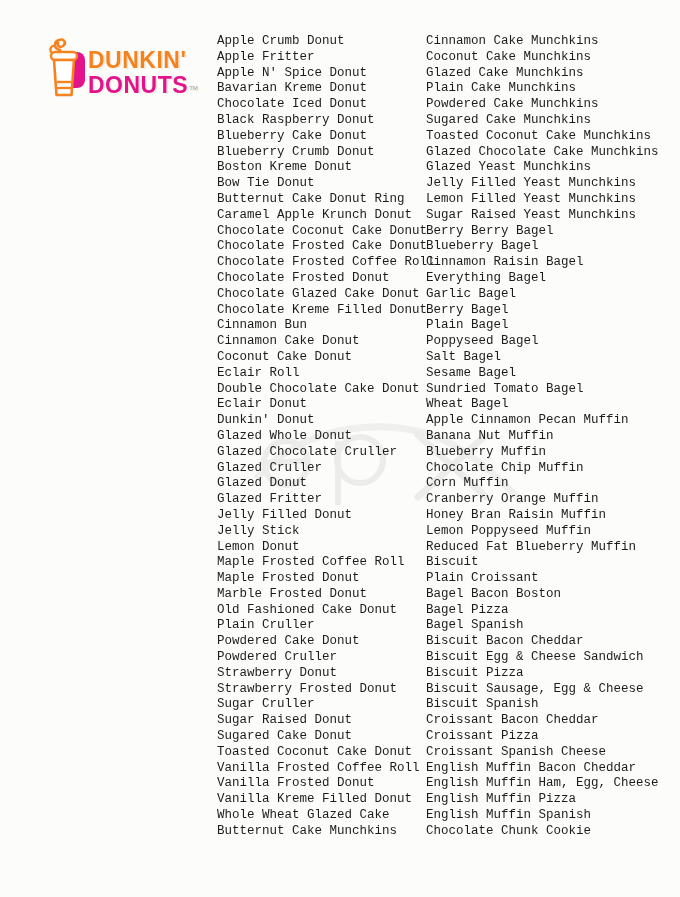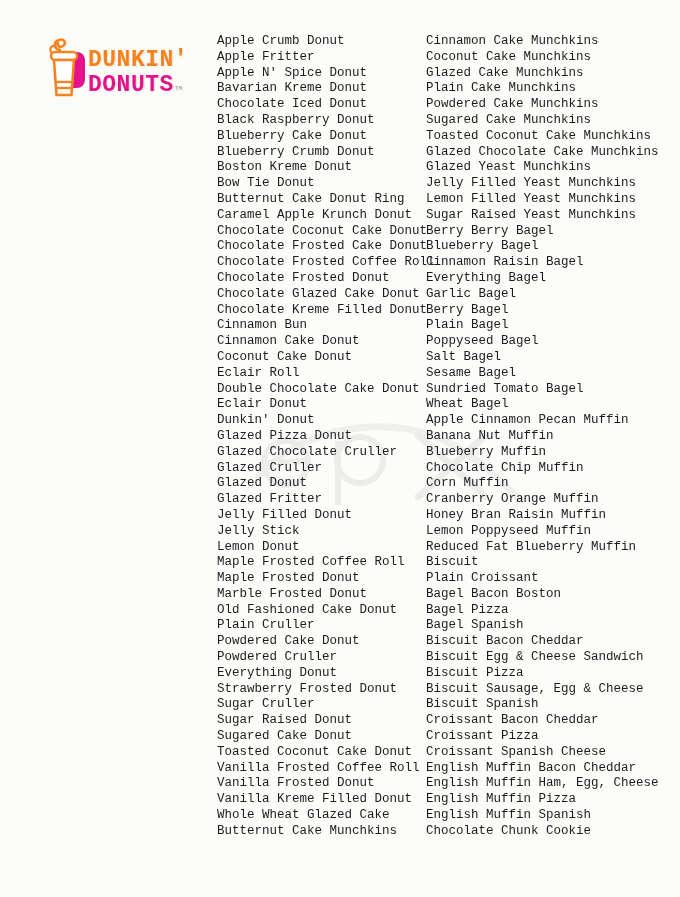--- a/index.html
+++ b/index.html
@@ -25,21 +25,21 @@
     align-items: flex-start;
   }
   .logo-cup {
     width: 38px;
     height: 62px;
     margin-right: 2px;
     flex: 0 0 auto;
   }
   .logo-text {
     padding-top: 12px;
-    font-family: Liberation Mono, monospace;
+    font-family: Liberation Sans, sans-serif;
     font-weight: 800;
     font-size: 23px;
     line-height: 25px;
     letter-spacing: 0.5px;
     white-space: nowrap;
     text-shadow: 0.5px 0.5px 0 rgba(255,255,255,0.9), 1px 1px 1px rgba(160,120,60,0.35);
   }
   .logo-line1 { color: #f5821f; }
   .logo-line2 { color: #e3138c; position: relative; }
   .logo-tm {
@@ -141,36 +141,36 @@
       <div class="menu-item">Chocolate Frosted Donut</div>
       <div class="menu-item">Chocolate Glazed Cake Donut</div>
       <div class="menu-item">Chocolate Kreme Filled Donut</div>
       <div class="menu-item">Cinnamon Bun</div>
       <div class="menu-item">Cinnamon Cake Donut</div>
       <div class="menu-item">Coconut Cake Donut</div>
       <div class="menu-item">Eclair Roll</div>
       <div class="menu-item">Double Chocolate Cake Donut</div>
       <div class="menu-item">Eclair Donut</div>
       <div class="menu-item">Dunkin' Donut</div>
-      <div class="menu-item">Glazed Pizza Donut</div>
+      <div class="menu-item">Glazed Whole Donut</div>
       <div class="menu-item">Glazed Chocolate Cruller</div>
       <div class="menu-item">Glazed Cruller</div>
       <div class="menu-item">Glazed Donut</div>
       <div class="menu-item">Glazed Fritter</div>
       <div class="menu-item">Jelly Filled Donut</div>
       <div class="menu-item">Jelly Stick</div>
       <div class="menu-item">Lemon Donut</div>
       <div class="menu-item">Maple Frosted Coffee Roll</div>
       <div class="menu-item">Maple Frosted Donut</div>
       <div class="menu-item">Marble Frosted Donut</div>
       <div class="menu-item">Old Fashioned Cake Donut</div>
       <div class="menu-item">Plain Cruller</div>
       <div class="menu-item">Powdered Cake Donut</div>
       <div class="menu-item">Powdered Cruller</div>
-      <div class="menu-item">Everything Donut</div>
+      <div class="menu-item">Strawberry Donut</div>
       <div class="menu-item">Strawberry Frosted Donut</div>
       <div class="menu-item">Sugar Cruller</div>
       <div class="menu-item">Sugar Raised Donut</div>
       <div class="menu-item">Sugared Cake Donut</div>
       <div class="menu-item">Toasted Coconut Cake Donut</div>
       <div class="menu-item">Vanilla Frosted Coffee Roll</div>
       <div class="menu-item">Vanilla Frosted Donut</div>
       <div class="menu-item">Vanilla Kreme Filled Donut</div>
       <div class="menu-item">Whole Wheat Glazed Cake</div>
       <div class="menu-item">Butternut Cake Munchkins</div>

